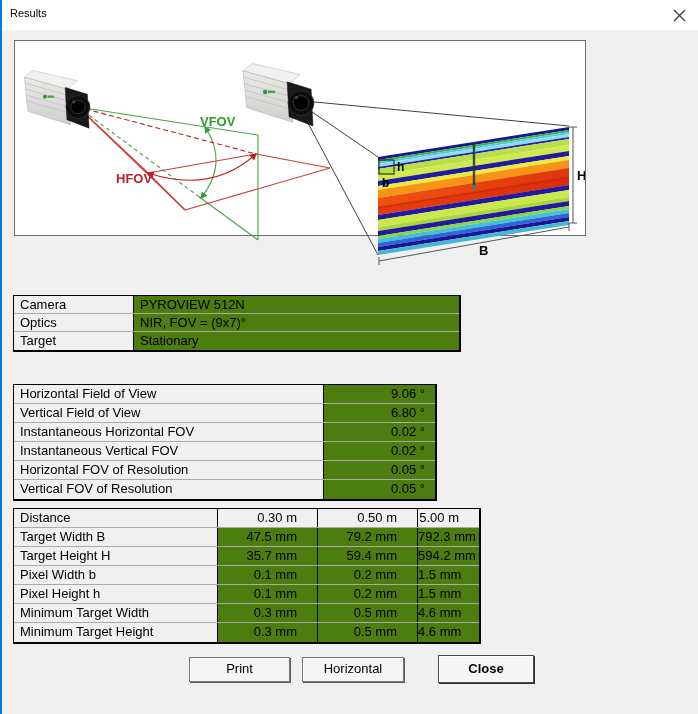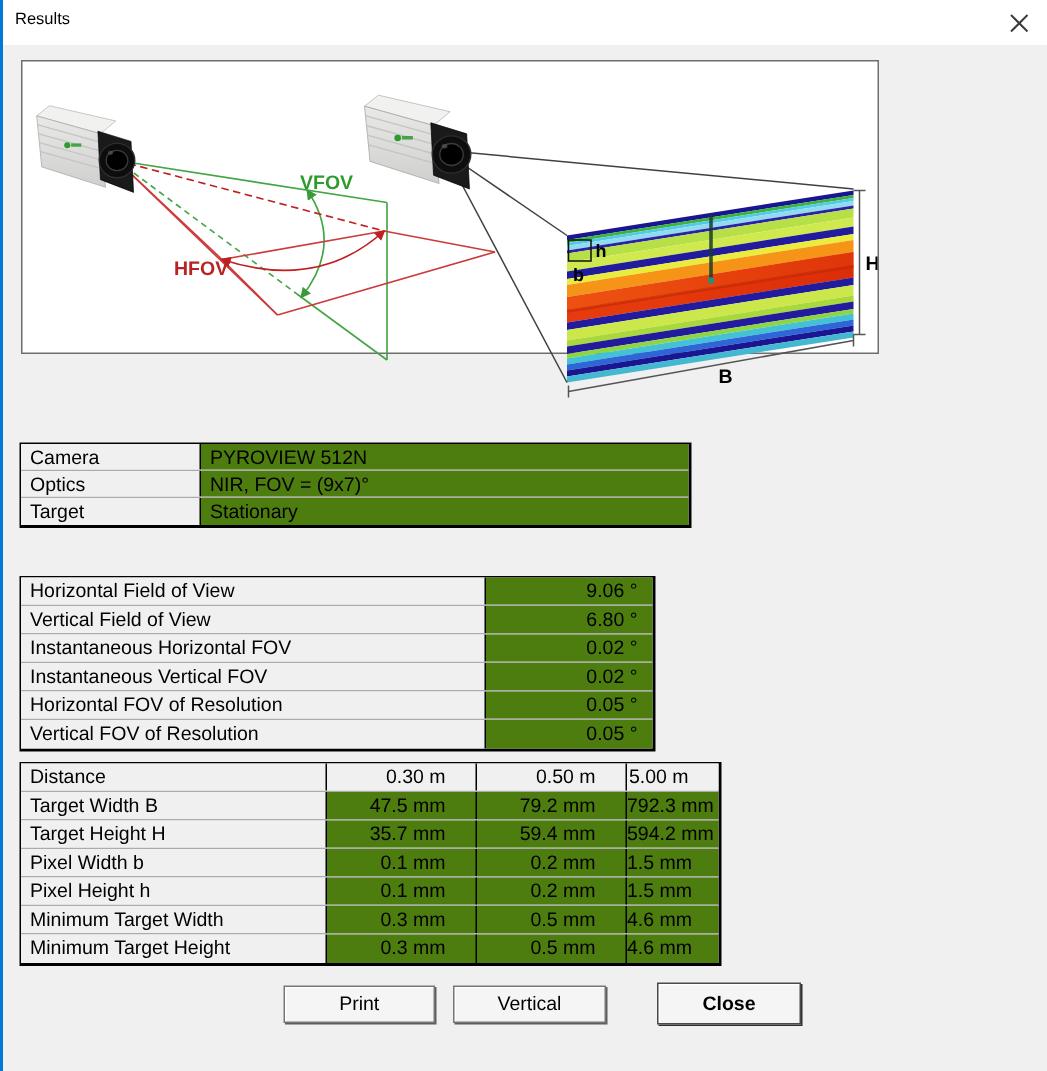--- a/index.html
+++ b/index.html
@@ -287,14 +287,14 @@
   </div>
   <div class="drow">
     <div class="lcell">Minimum Target Height</div>
     <div class="vcell r">0.3 mm</div>
     <div class="vcell r">0.5 mm</div>
     <div class="vcell r">4.6 mm</div>
   </div>
 </div>
 
 <div class="btn btn-print">Print</div>
-<div class="btn btn-clip">Vertical</div>
+<div class="btn btn-clip">Horizontal</div>
 <div class="btn btn-close">Close</div>
 
 </body></html>

